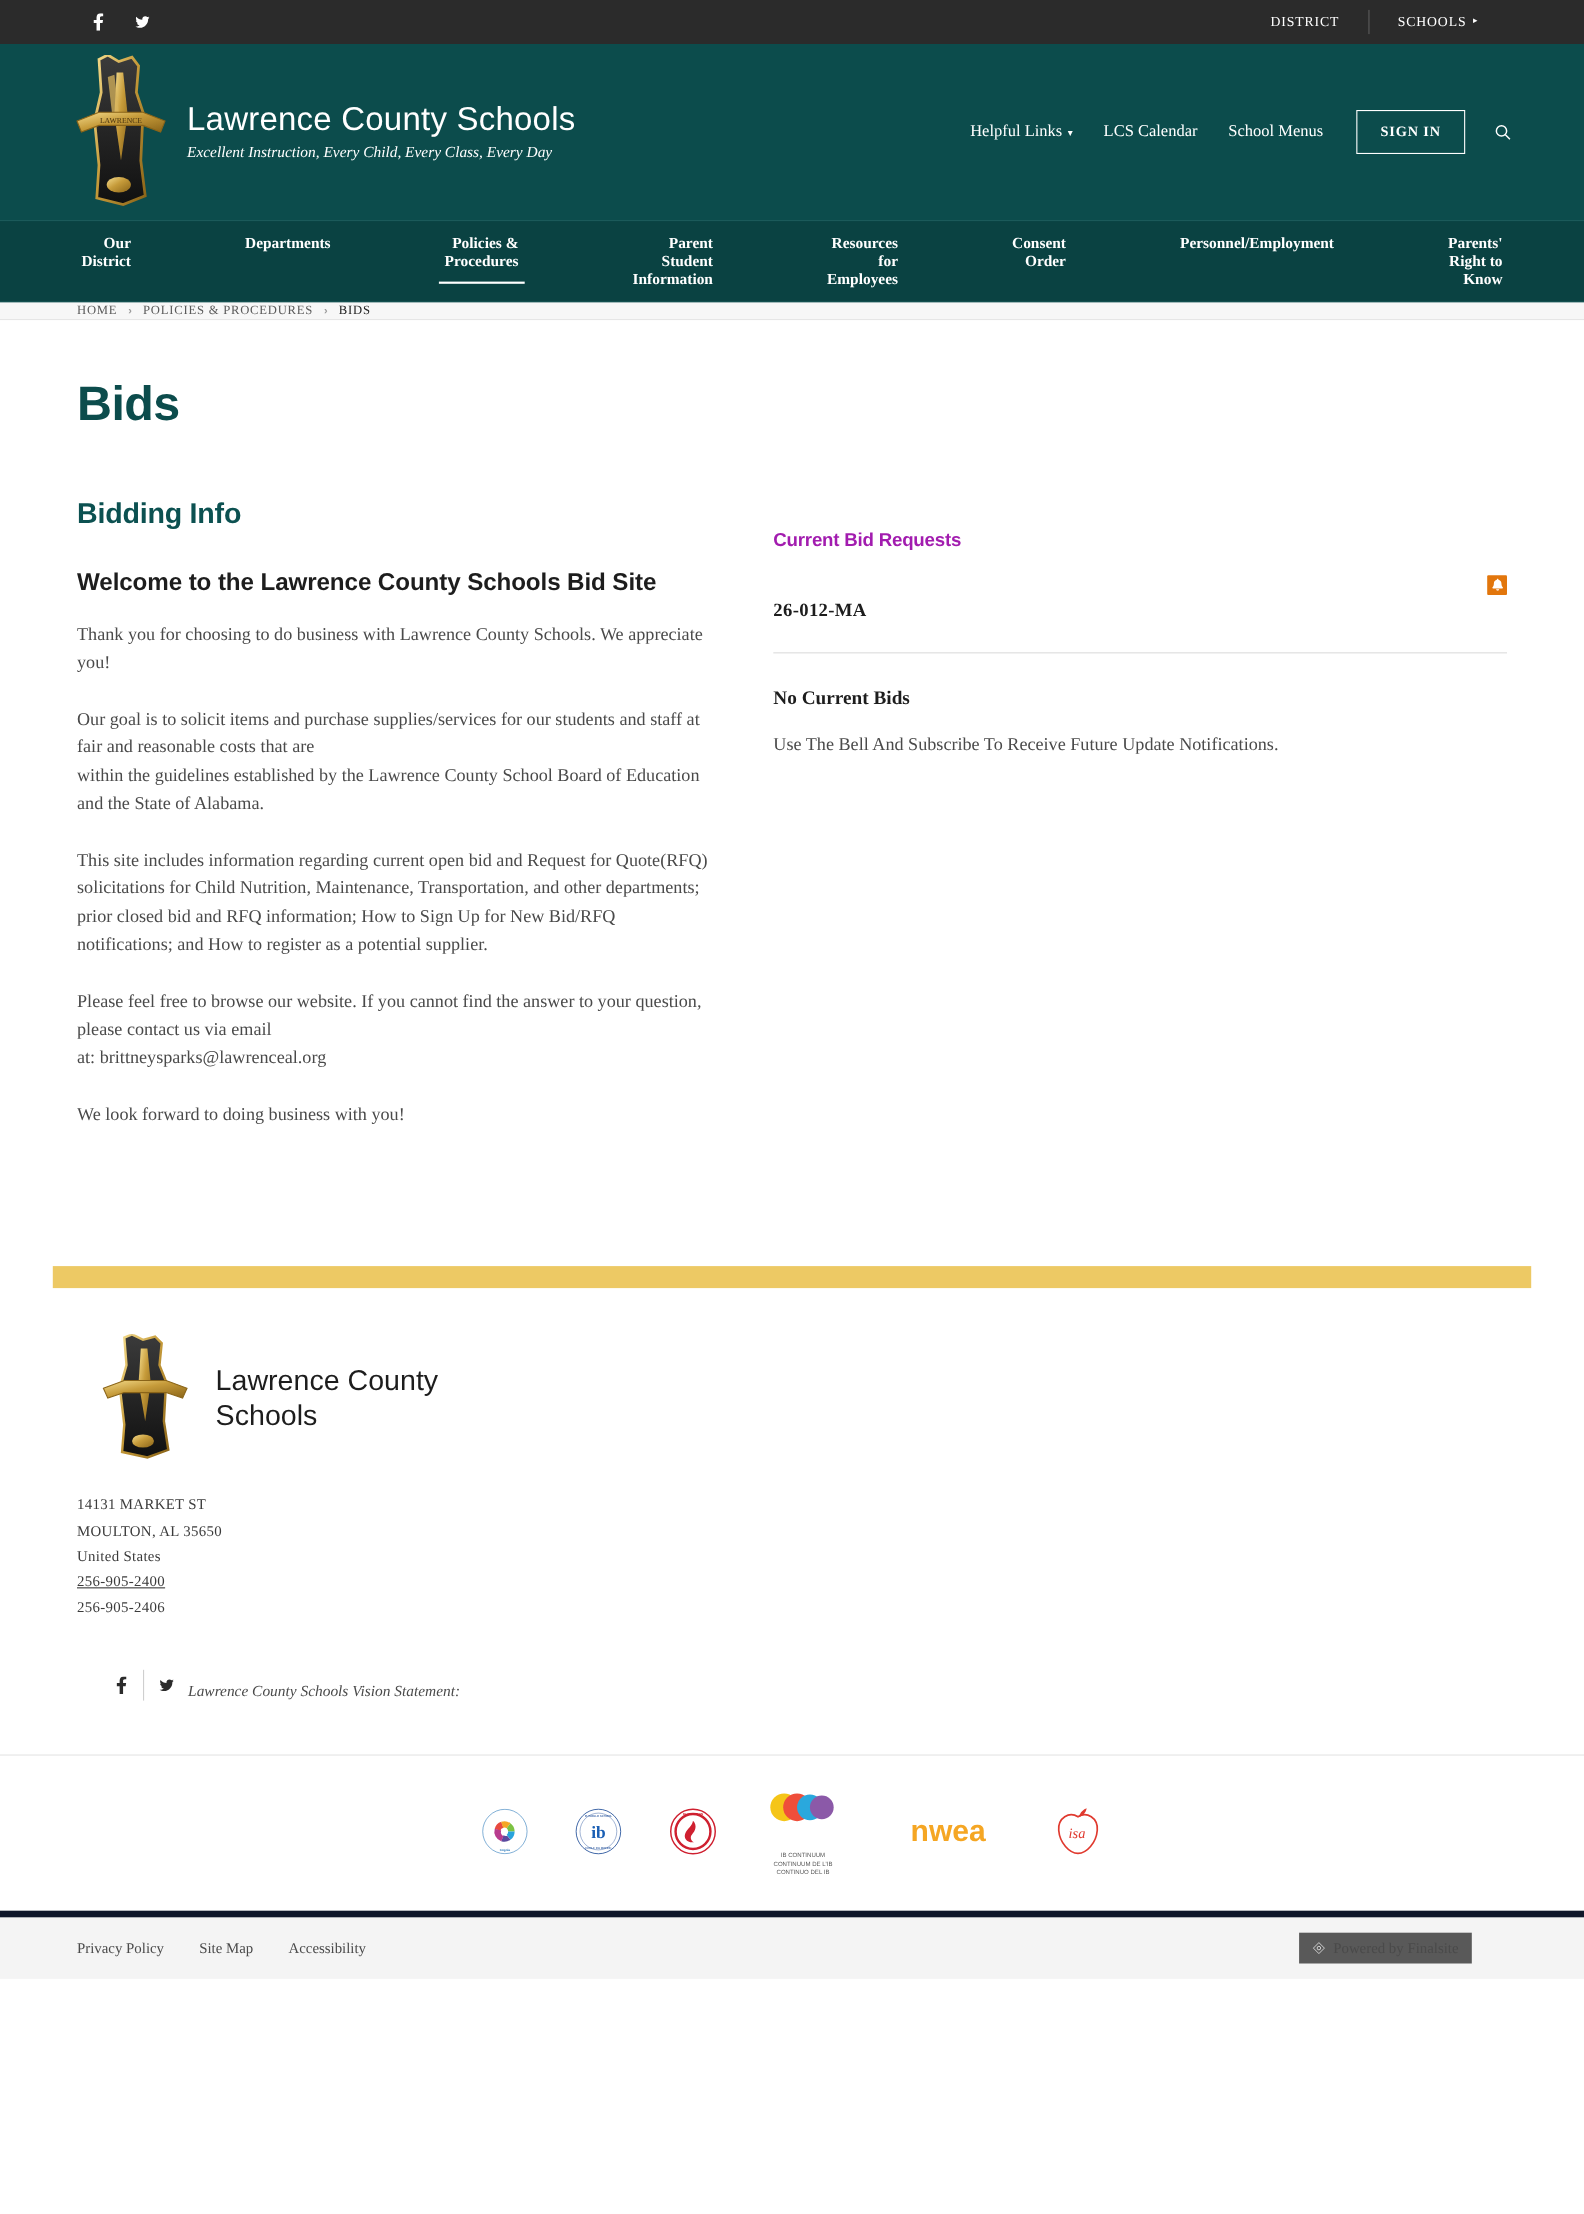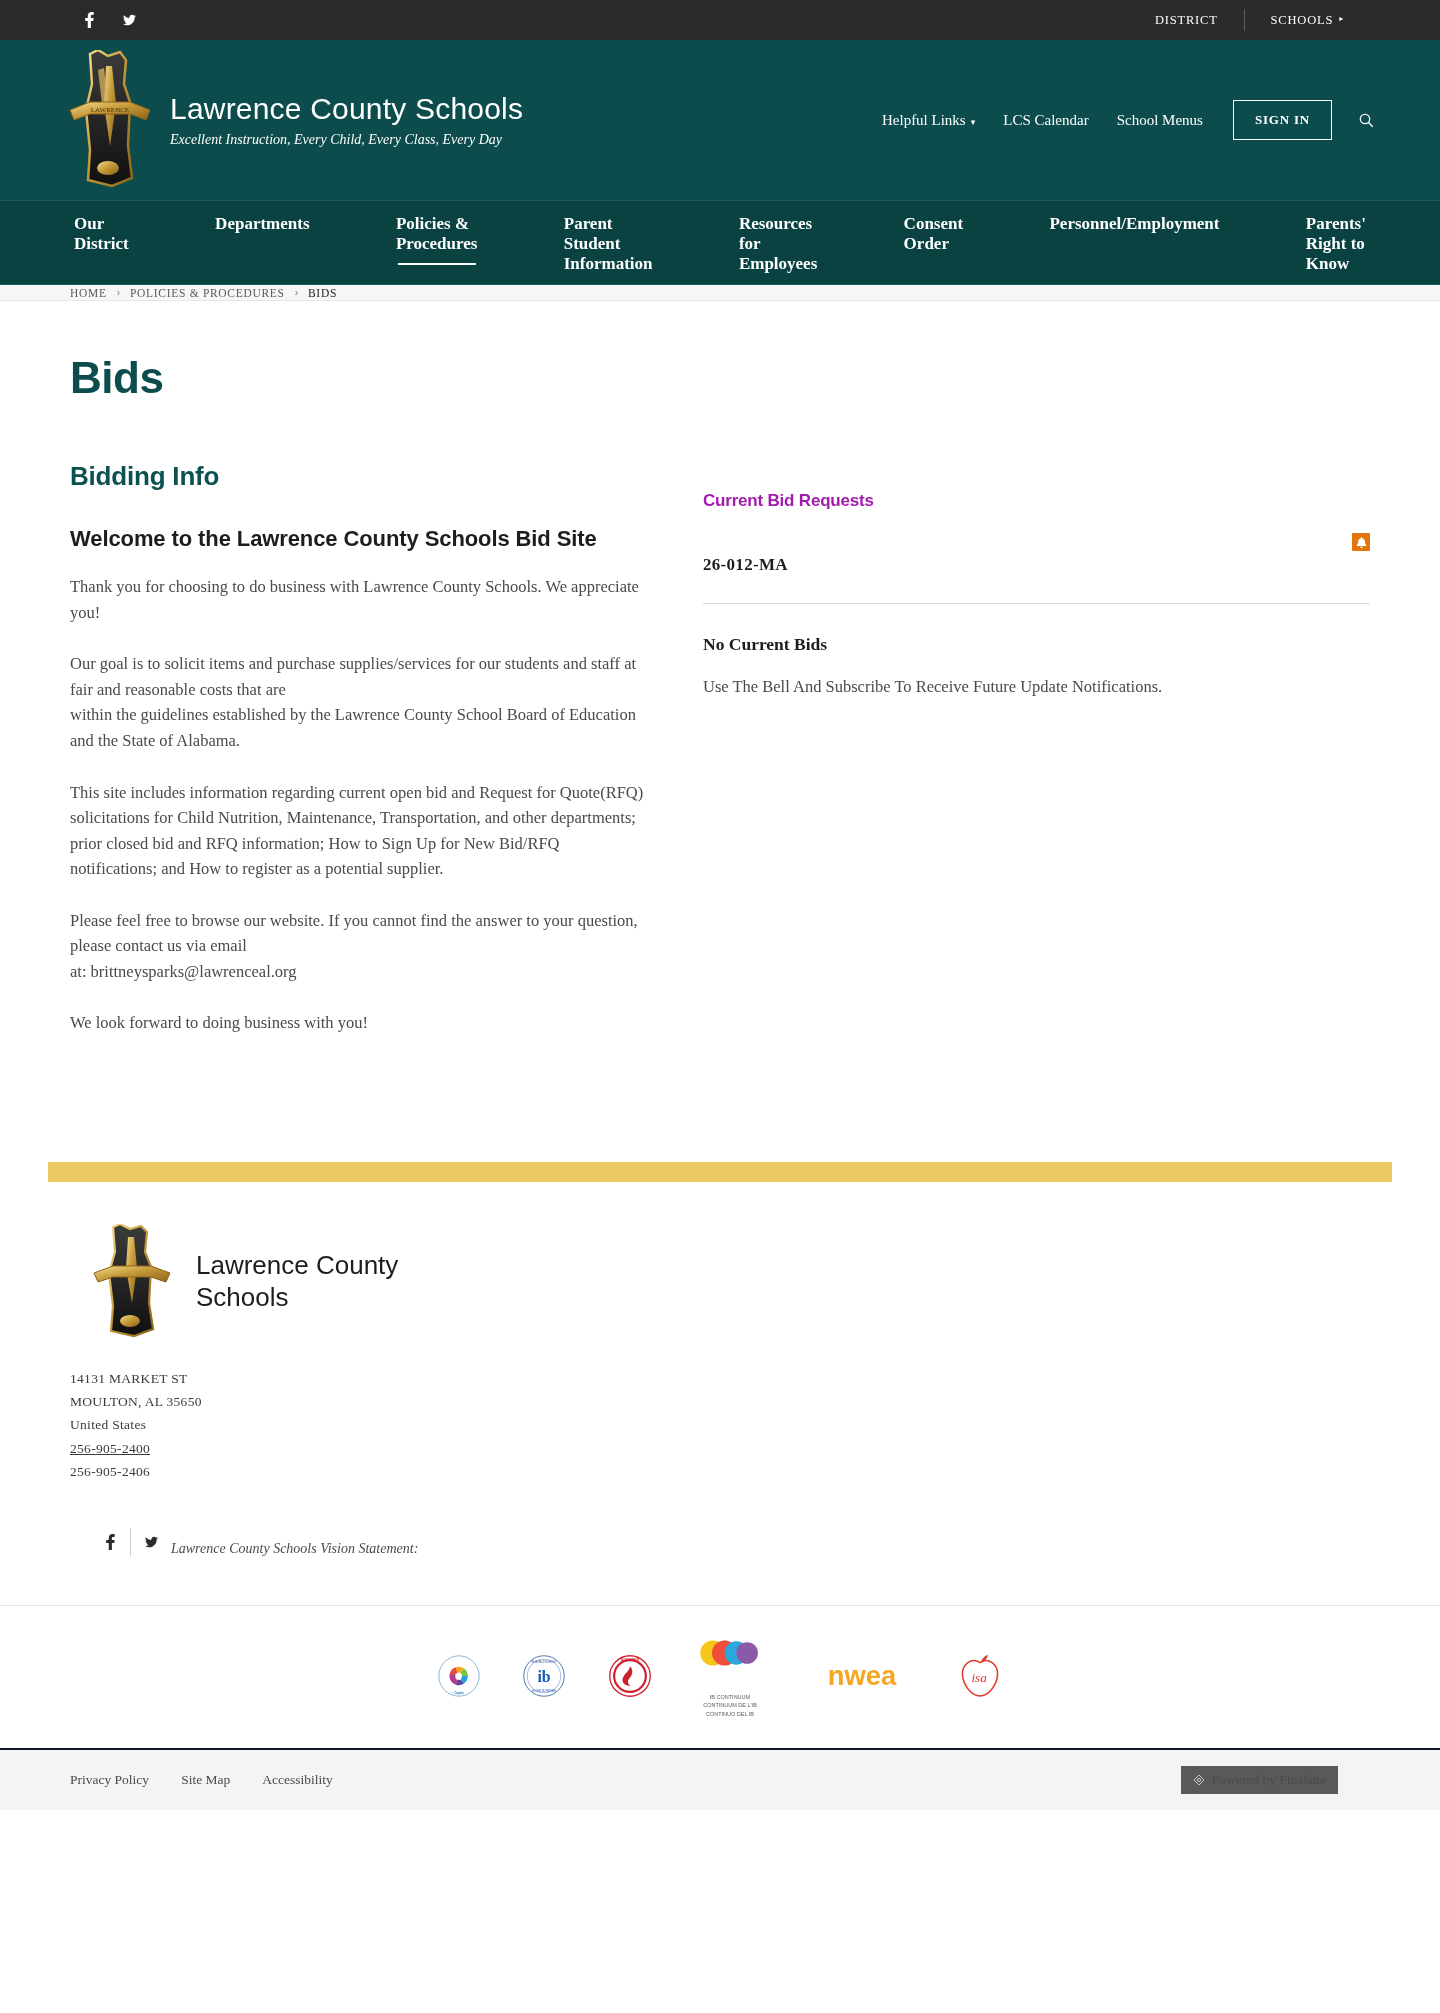--- a/index.html
+++ b/index.html
@@ -130,23 +130,23 @@
   .mainnav .wrap {
     display: flex;
     align-items: flex-start;
     justify-content: space-between;
     padding: 13px 20px 10px 20px;
   }
   .navitem {
     color: #ffffff;
     text-decoration: none;
     font-family: "Liberation Serif", serif;
-    font-size: 17px;
-    font-weight: bold;
-    text-align: left;
+    font-size: 14px;
+    font-weight: bold;
+    text-align: right;
     line-height: 1.18;
     padding: 0 4px;
     position: relative;
     display: block;
     white-space: pre-line;
   }
   .navitem.active::after {
     content: "";
     position: absolute;
     left: 50%;
@@ -351,21 +351,21 @@
     display: flex;
     align-items: center;
     justify-content: center;
     gap: 42px;
   }
   .plogo { display: flex; flex-direction: column; align-items: center; justify-content: center; }
 
   
   .bottombar {
     background: #f4f4f4;
-    border-top: 2px solid #0f172a;
+    border-top: 6px solid #0f172a;
     height: 62px;
     display: flex;
     align-items: center;
   }
   .bottombar .wrap { display: flex; align-items: center; padding: 0 20px; }
   .bottombar a {
     font-family: "Liberation Serif", serif;
     font-size: 13.5px;
     color: #4a4a4a;
     text-decoration: none;

